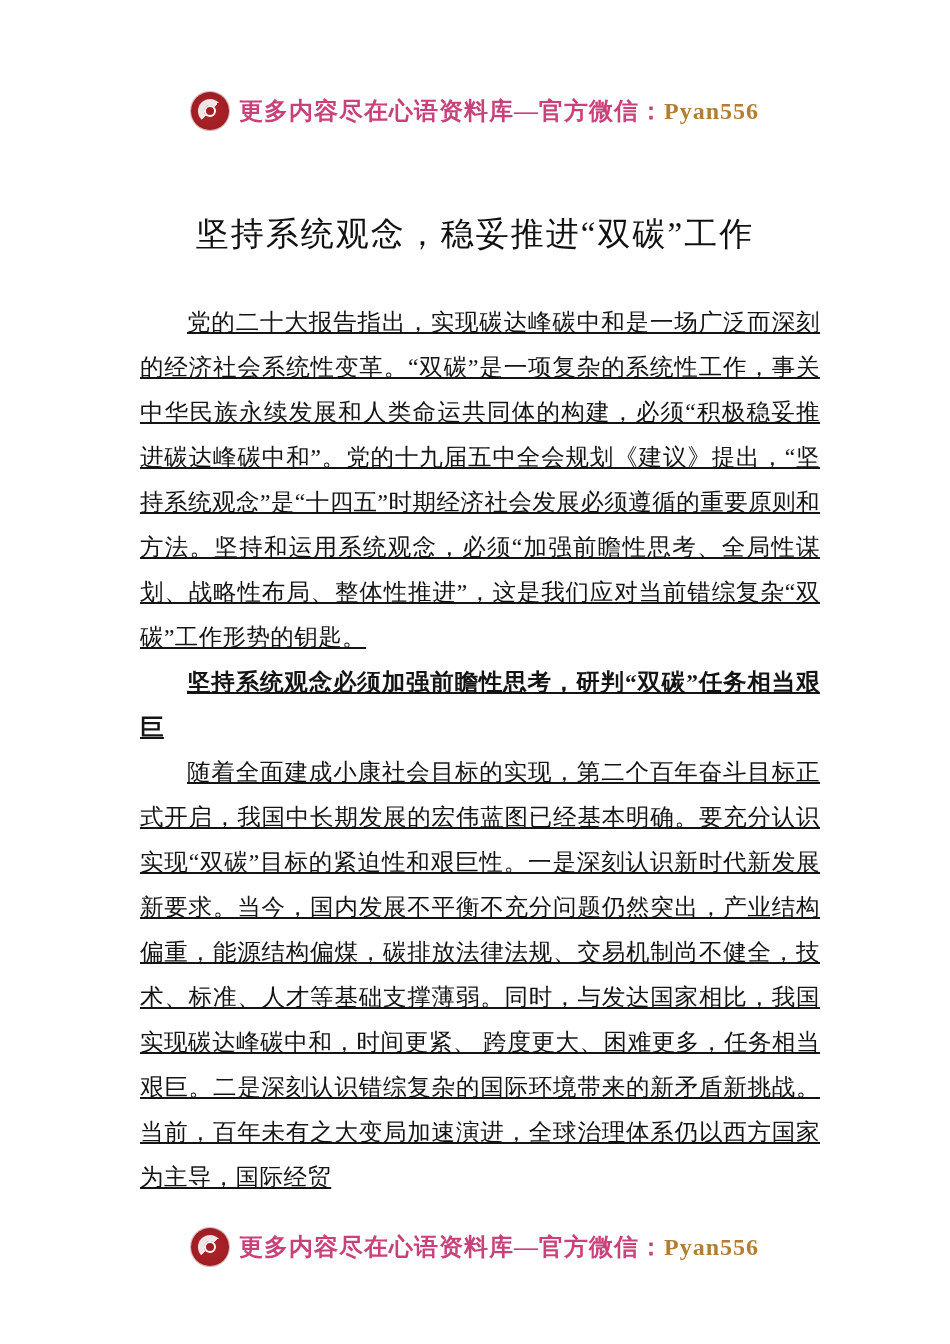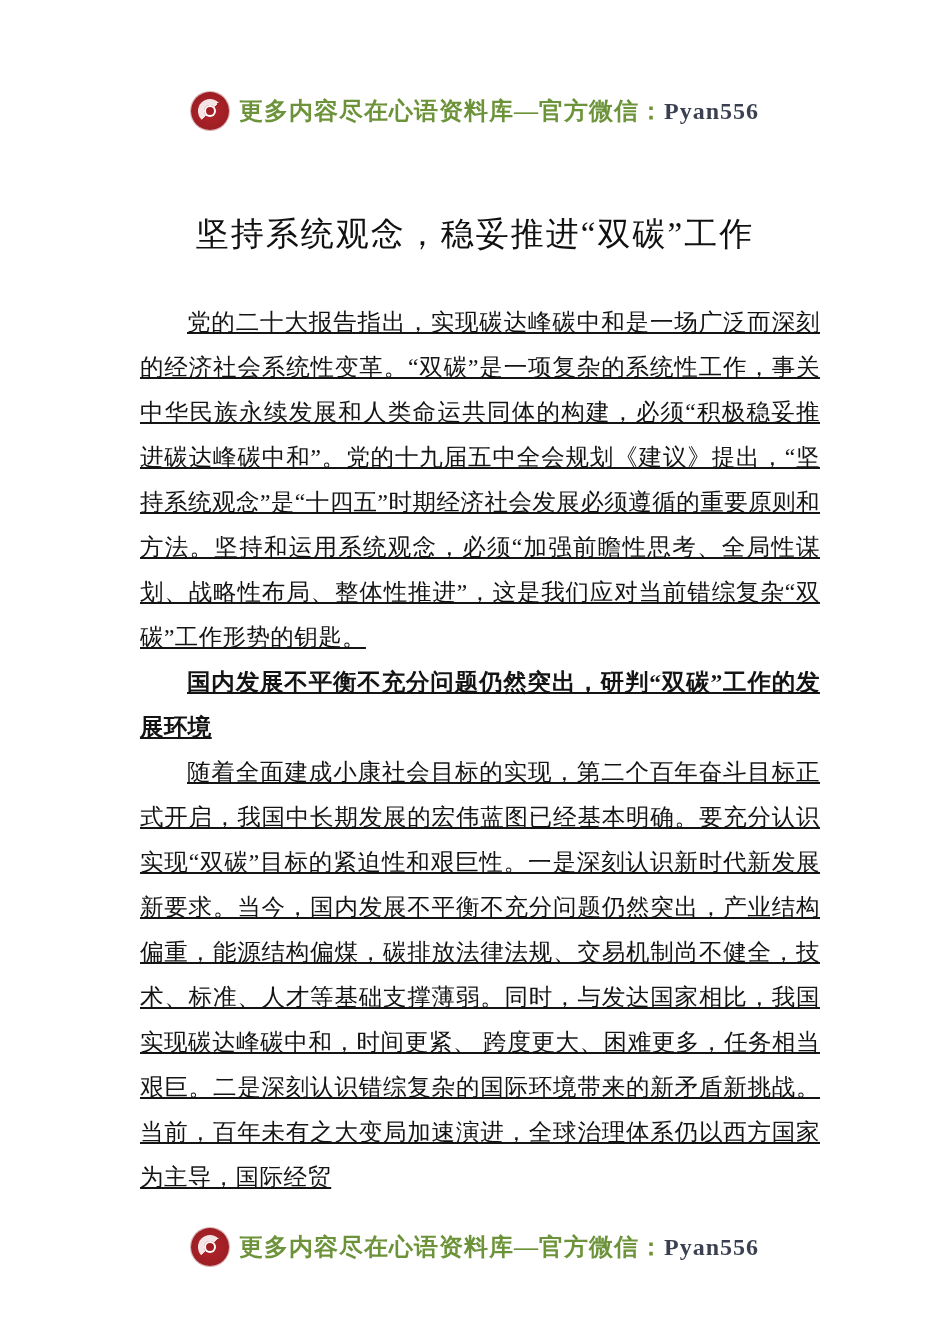--- a/index.html
+++ b/index.html
@@ -67,25 +67,25 @@
 
   .wm-text {
     font-family: "Liberation Serif", "DejaVu Serif", serif;
     font-size: 24px;
     font-weight: 700;
     letter-spacing: 1px;
     color: #b03a3f;
     opacity: .82;
   }
   .wm-text .wx {
-    color: #4d7c0f;
+    color: #be185d;
     margin-top: 16px;
   }
   .wm-text .wid {
-    color: #0f172a;
+    color: #a16207;
   }
 
   
   .doc-title {
     position: absolute;
     top: 190px;
     left: 0;
     width: 950px;
     text-align: center;
     font-size: 33px;
@@ -129,21 +129,21 @@
 
   <div class="wm wm-top">
     <div class="wm-logo"></div>
     <div class="wm-text"><span class="wx">更多内容尽在心语资料库—官方微信：</span><span class="wid">Pyan556</span></div>
   </div>
 
   <h1 class="doc-title">坚持系统观念，稳妥推进“双碳”工作</h1>
 
   <div class="content">
     <p class="para indent p1">党的二十大报告指出，实现碳达峰碳中和是一场广泛而深刻的经济社会系统性变革。“双碳”是一项复杂的系统性工作，事关中华民族永续发展和人类命运共同体的构建，必须“积极稳妥推进碳达峰碳中和”。党的十九届五中全会规划《建议》提出，“坚持系统观念”是“十四五”时期经济社会发展必须遵循的重要原则和方法。坚持和运用系统观念，必须“加强前瞻性思考、全局性谋划、战略性布局、整体性推进”，这是我们应对当前错综复杂“双碳”工作形势的钥匙。</p>
-    <p class="para indent bold p2">国内发展不平衡不充分问题仍然突出，研判“双碳”工作的发展环境</p>
+    <p class="para indent bold p2">坚持系统观念必须加强前瞻性思考，研判“双碳”任务相当艰巨</p>
     <p class="para indent p3">随着全面建成小康社会目标的实现，第二个百年奋斗目标正式开启，我国中长期发展的宏伟蓝图已经基本明确。要充分认识实现“双碳”目标的紧迫性和艰巨性。一是深刻认识新时代新发展新要求。当今，国内发展不平衡不充分问题仍然突出，产业结构偏重，能源结构偏煤，碳排放法律法规、交易机制尚不健全，技术、标准、人才等基础支撑薄弱。同时，与发达国家相比，我国实现碳达峰碳中和，时间更紧、 跨度更大、困难更多，任务相当艰巨。二是深刻认识错综复杂的国际环境带来的新矛盾新挑战。当前，百年未有之大变局加速演进，全球治理体系仍以西方国家为主导，国际经贸</p>
   </div>
 
   <div class="wm wm-bottom">
     <div class="wm-logo"></div>
     <div class="wm-text"><span class="wx">更多内容尽在心语资料库—官方微信：</span><span class="wid">Pyan556</span></div>
   </div>
 
 </div>
 

